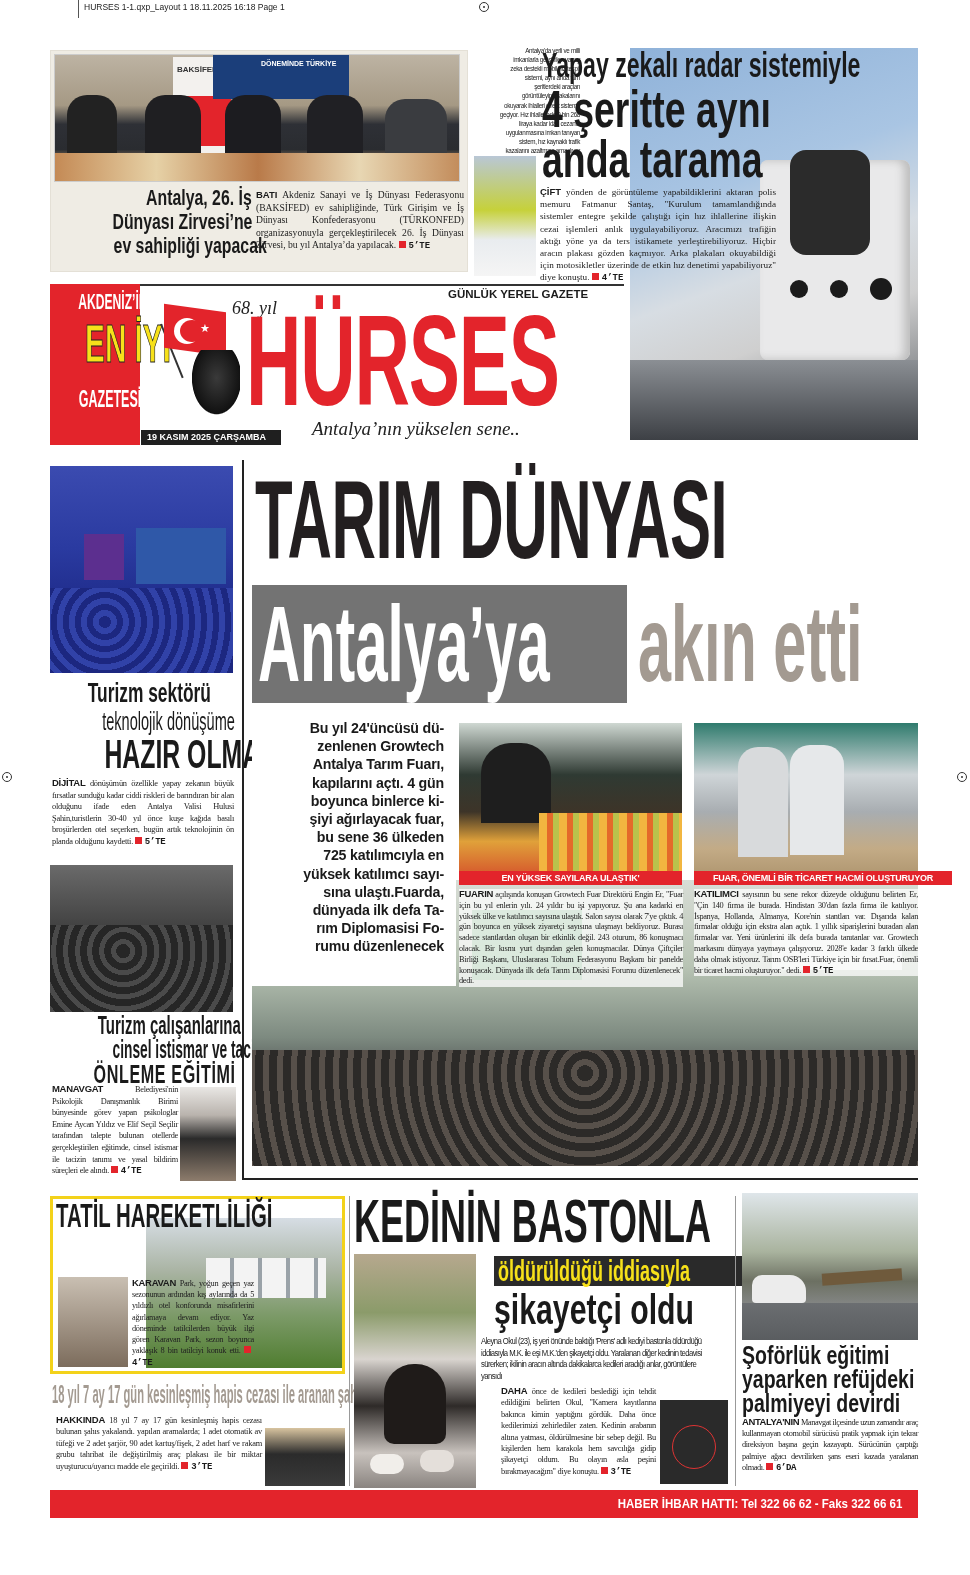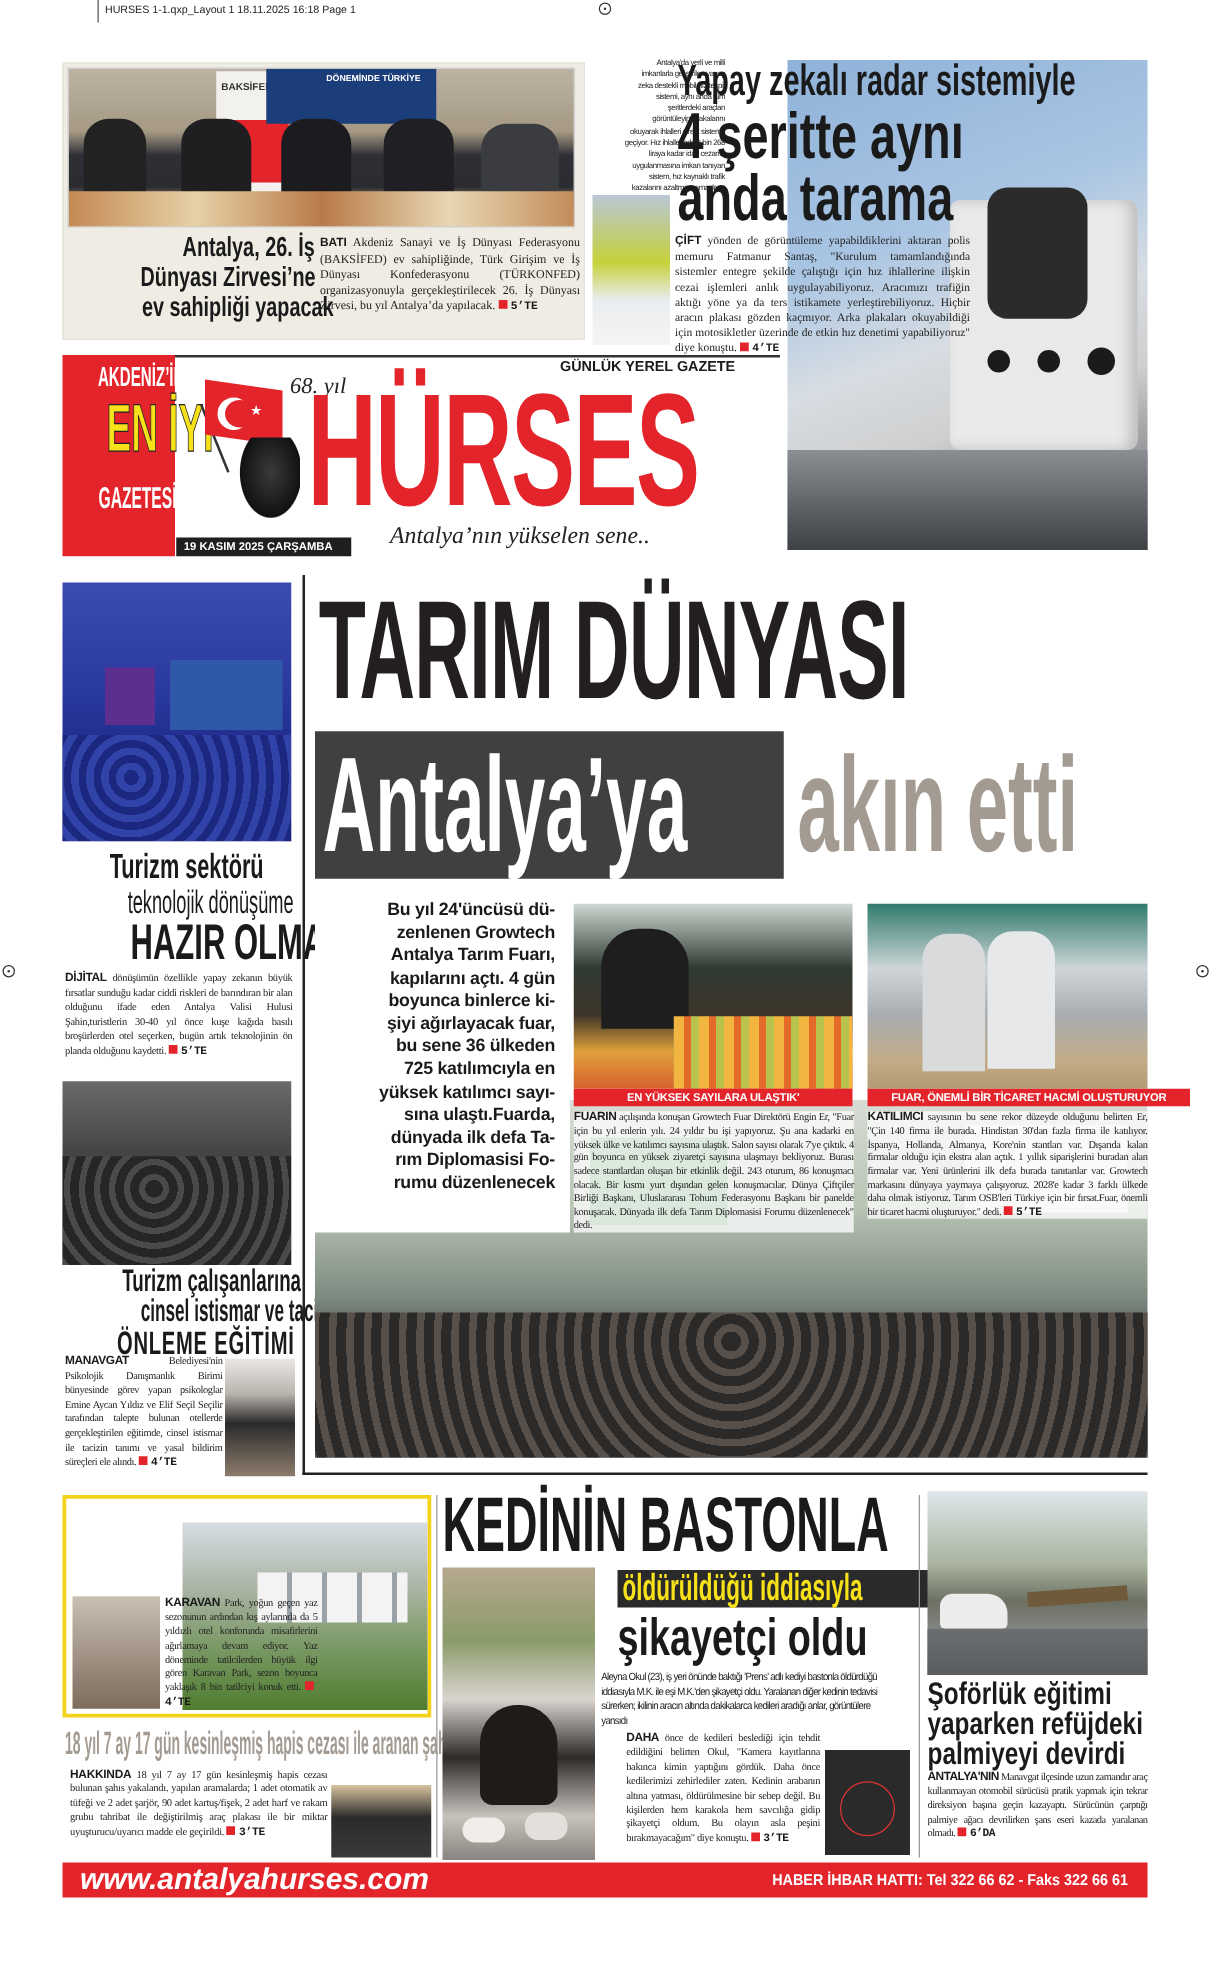--- a/index.html
+++ b/index.html
@@ -182,21 +182,21 @@
   <span>Belediyesi'nin Psikolojik Danışmanlık Birimi bünyesinde görev yapan psikologlar Emine Aycan Yıldız ve Elif Seçil Seçilir tarafından talepte bulunan otellerde gerçekleştirilen eğitimde, cinsel istismar ile tacizin tanımı ve yasal bildirim süreçleri ele alındı.</span>
   <span class="ref">4’TE</span>
 </div>
 
 <div class="abs" id="main-rule-v"></div>
 <div class="abs" id="main-rule-h"></div>
 
 <div class="abs" style="left:255px;top:464px;">
   <span class="cond" style="font-size:112px;line-height:112px;color:#231f20;transform:scaleX(0.55);letter-spacing:-1px;">TARIM DÜNYASI</span>
 </div>
-<div class="abs" style="left:252px;top:585px;width:375px;height:118px;background:#404040;">
+<div class="abs" style="left:252px;top:585px;width:375px;height:118px;background:#737373;">
   <span class="cond" style="font-size:108px;line-height:118px;color:#fff;transform:scaleX(0.54);margin-left:6px;">Antalya’ya</span>
 </div>
 <div class="abs" style="left:638px;top:585px;">
   <span class="cond" style="font-size:108px;line-height:118px;color:#a39a91;transform:scaleX(0.55);">akın etti</span>
 </div>
 
 <div class="abs" id="crowd-photo">
   <div class="abs" style="left:220px;top:30px;width:110px;height:70px;background:#2f8d43;opacity:0.55;"></div>
   <div class="abs" style="left:520px;top:20px;width:130px;height:70px;background:#e8ece6;"></div>
   <div class="abs" style="left:0;top:170px;width:666px;height:116px;background:repeating-radial-gradient(circle at 50% 20%,#2c2a28 0 8px,#57504a 8px 14px);"></div>
@@ -238,20 +238,21 @@
   <span class="lead">KATILIMCI</span>
   <span>sayısının bu sene rekor düzeyde olduğunu belirten Er, "Çin 140 firma ile burada. Hindistan 30'dan fazla firma ile katılıyor. İspanya, Hollanda, Almanya, Kore'nin stantları var. Dışarıda kalan firmalar olduğu için ekstra alan açtık. 1 yıllık siparişlerini buradan alan firmalar var. Yeni ürünlerini ilk defa burada tanıtanlar var. Growtech markasını dünyaya yaymaya çalışıyoruz. 2028'e kadar 3 farklı ülkede daha olmak istiyoruz. Tarım OSB'leri Türkiye için bir fırsat.Fuar, önemli bir ticaret hacmi oluşturuyor." dedi.</span>
   <span class="ref">5’TE</span>
 </div>
 
 <div class="abs" id="karavan-box"></div>
 <div class="abs" id="karavan-photo">
   <div class="abs" style="left:60px;top:40px;width:120px;height:40px;background:repeating-linear-gradient(90deg,#f3f3f3 0 24px,#9aa2a8 24px 28px);"></div>
 </div>
 <div class="abs" style="left:56px;top:1198px;">
+  <div><span class="cond" style="font-size:34px;line-height:34px;transform:scaleX(0.6);">TATİL HAREKETLİLİĞİ</span></div>
 </div>
 <div class="abs" id="karavan-family"></div>
 <div class="abs serif-body" style="left:132px;top:1277px;width:122px;font-size:8.3px;line-height:11.2px;letter-spacing:-0.3px;">
   <span class="lead">KARAVAN</span>
   <span>Park, yoğun geçen yaz sezonunun ardından kış aylarında da 5 yıldızlı otel konforunda misafirlerini ağırlamaya devam ediyor. Yaz döneminde tatilcilerden büyük ilgi gören Karavan Park, sezon boyunca yaklaşık 8 bin tatilciyi konuk etti.</span>
   <span class="ref">4’TE</span>
 </div>
 
 <div class="abs" style="left:52px;top:1380px;">
   <span class="cond" style="font-size:26px;line-height:28px;color:#a39a91;transform:scaleX(0.43);">18 yıl 7 ay 17 gün kesinleşmiş hapis cezası ile aranan şahıs yakalandı</span>
@@ -298,15 +299,14 @@
   <div><span class="cond" style="font-size:25px;line-height:22px;transform:scaleX(0.78);">yaparken refüjdeki</span></div>
   <div><span class="cond" style="font-size:25px;line-height:22px;transform:scaleX(0.78);">palmiyeyi devirdi</span></div>
 </div>
 <div class="abs serif-body" style="left:742px;top:1416px;width:176px;font-size:8.3px;line-height:11.2px;letter-spacing:-0.4px;">
   <span class="lead">ANTALYA'NIN</span>
   <span>Manavgat ilçesinde uzun zamandır araç kullanmayan otomobil sürücüsü pratik yapmak için tekrar direksiyon başına geçin kazayaptı. Sürücünün çarptığı palmiye ağacı devrilirken şans eseri kazada yaralanan olmadı.</span>
   <span class="ref">6’DA</span>
 </div>
 
 <div class="abs" id="footer">
-  <a class="abs" style="left:14px;top:0;font-family:'Liberation Sans',sans-serif;font-style:italic;font-weight:bold;font-size:24px;line-height:28px;color:#fff;text-decoration:none;">www.antalyahurses.com</a>
   <div class="abs" style="right:16px;top:0;font-family:'Liberation Sans',sans-serif;font-weight:bold;font-size:12.5px;line-height:28px;color:#fff;transform:scaleX(0.92);transform-origin:right center;">HABER İHBAR HATTI: Tel 322 66 62 - Faks 322 66 61</div>
 </div>
 
 </body></html>

